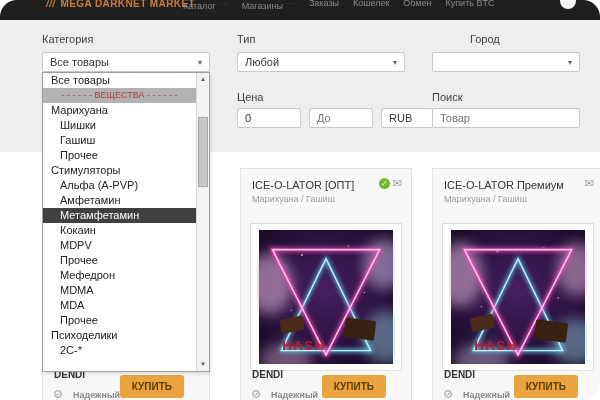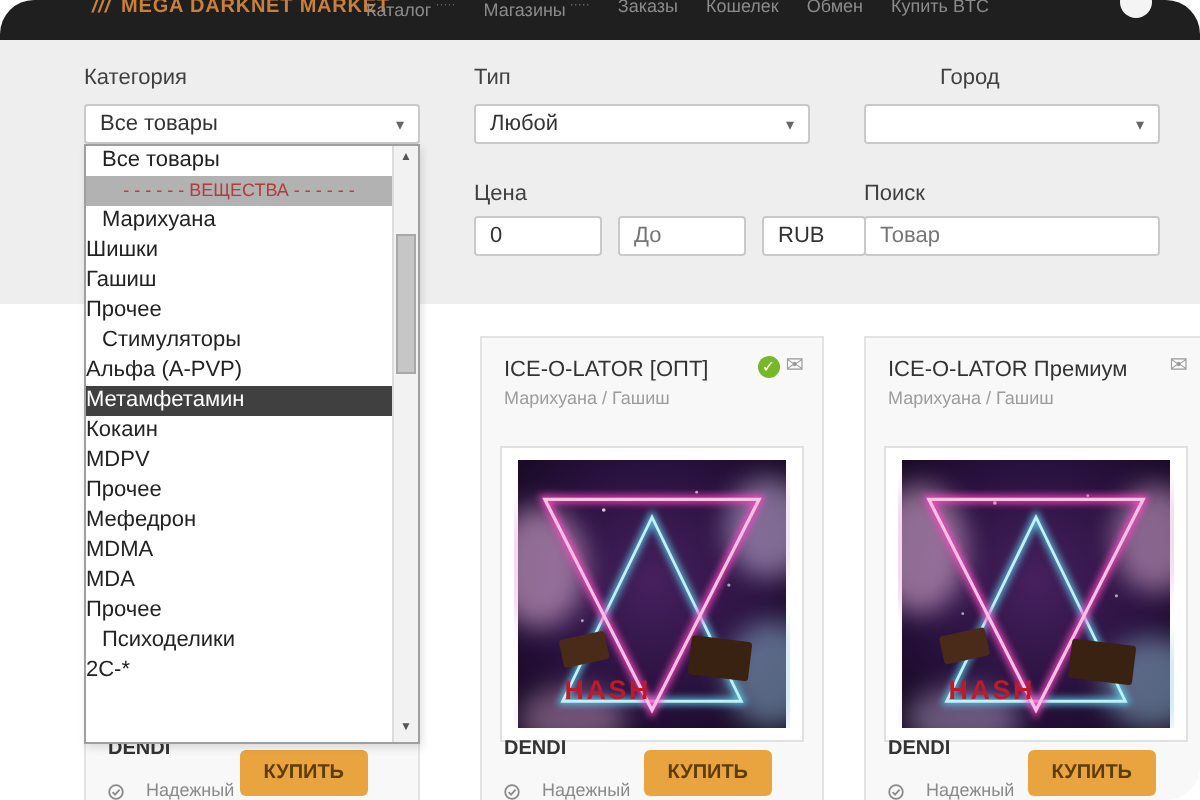--- a/index.html
+++ b/index.html
@@ -23,41 +23,41 @@
   .fbox{position:absolute;height:20px;background:#fff;border:1px solid #c9c9c9;border-radius:2px;
         font-size:11px;color:#333;display:flex;align-items:center;padding:0 7px;box-sizing:border-box;}
   .fbox .chev{margin-left:auto;font-size:8px;color:#666;}
 
   
   .dropdown{position:absolute;left:42px;top:72px;width:168px;height:300px;background:#fff;
             border:1px solid #9f9f9f;box-sizing:border-box;z-index:10;box-shadow:1px 2px 4px rgba(0,0,0,.12);}
   .dd-rows{position:absolute;left:0;top:0;right:13px;bottom:0;overflow:hidden;}
   .dd-row{height:15px;line-height:15px;font-size:11px;color:#222;white-space:nowrap;cursor:pointer;}
   .dd-row.g{padding-left:8px;}
-  .dd-row.s{}
+  .dd-row.s{padding-left:17px;}
   .dd-row.hdr{background:#b2b2b2;color:#b23b3b;text-align:center;font-size:9px;padding-left:0;cursor:default;}
   .dd-row.sel{background:#404040;color:#fff;}
   .dd-scroll{position:absolute;right:0;top:0;width:13px;height:100%;background:#f2f2f2;border-left:1px solid #dcdcdc;box-sizing:border-box;}
   .dd-scroll .arrow{position:absolute;left:0;width:100%;height:13px;text-align:center;font-size:6px;color:#555;line-height:13px;cursor:pointer;}
   .dd-scroll .up{top:0;}
   .dd-scroll .down{bottom:0;}
   .dd-scroll .thumb{position:absolute;left:1px;top:44px;width:10px;height:70px;background:#c6c6c6;border:1px solid #a8a8a8;box-sizing:border-box;cursor:grab;}
 
   
   .card{position:absolute;top:168px;width:172px;height:240px;background:#f8f8f8;border:1px solid #e3e3e3;box-sizing:border-box;}
   .card-title{position:absolute;left:11px;top:10px;font-size:11px;color:#333;white-space:nowrap;}
   .card-sub{position:absolute;left:11px;top:25px;font-size:9px;color:#9c9c9c;}
   .card-icons{position:absolute;right:9px;top:9px;display:flex;gap:3px;align-items:center;}
   .badge-verified{width:11px;height:11px;border-radius:50%;background:#76b82a;color:#fff;font-size:8px;
                   line-height:11px;text-align:center;}
   .icon-mail{font-size:11px;color:#9a9a9a;line-height:11px;}
   .img-frame{position:absolute;left:9px;top:54px;width:152px;height:148px;background:#fff;border:1px solid #e0e0e0;
              box-sizing:border-box;display:flex;align-items:center;justify-content:center;text-align:center;}
   .card-seller{position:absolute;left:11px;top:200px;font-size:10px;font-weight:bold;color:#333;}
-  .card-status{position:absolute;left:11px;top:221px;font-size:9px;color:#8a8a8a;display:flex;align-items:flex-end;gap:11px;}
+  .card-status{position:absolute;left:11px;top:221px;font-size:9px;color:#8a8a8a;display:flex;align-items:flex-start;gap:11px;font-weight:bold;}
   .buy-btn{position:absolute;right:25px;top:206px;background:#e9a440;border:none;border-radius:3px;
            padding:6px 12px;font-size:10px;font-weight:bold;color:#5c3d05;cursor:pointer;
            font-family:"Liberation Sans",sans-serif;}
   .card-left{left:42px;width:168px;z-index:1;}
   .card-1{left:240px;}
   .card-2{left:432px;}
 </style>
 </head>
 <body>
 
@@ -212,20 +212,21 @@
   <div class="dropdown">
     <div class="dd-rows">
       <div class="dd-row g">Все товары</div>
       <div class="dd-row hdr">- - - - - - ВЕЩЕСТВА - - - - - -</div>
       <div class="dd-row g">Марихуана</div>
       <div class="dd-row s">Шишки</div>
       <div class="dd-row s">Гашиш</div>
       <div class="dd-row s">Прочее</div>
       <div class="dd-row g">Стимуляторы</div>
       <div class="dd-row s">Альфа (A-PVP)</div>
+      <div class="dd-row s">Амфетамин</div>
       <div class="dd-row s sel">Метамфетамин</div>
       <div class="dd-row s">Кокаин</div>
       <div class="dd-row s">MDPV</div>
       <div class="dd-row s">Прочее</div>
       <div class="dd-row s">Мефедрон</div>
       <div class="dd-row s">MDMA</div>
       <div class="dd-row s">MDA</div>
       <div class="dd-row s">Прочее</div>
       <div class="dd-row g">Психоделики</div>
       <div class="dd-row s">2C-*</div>

